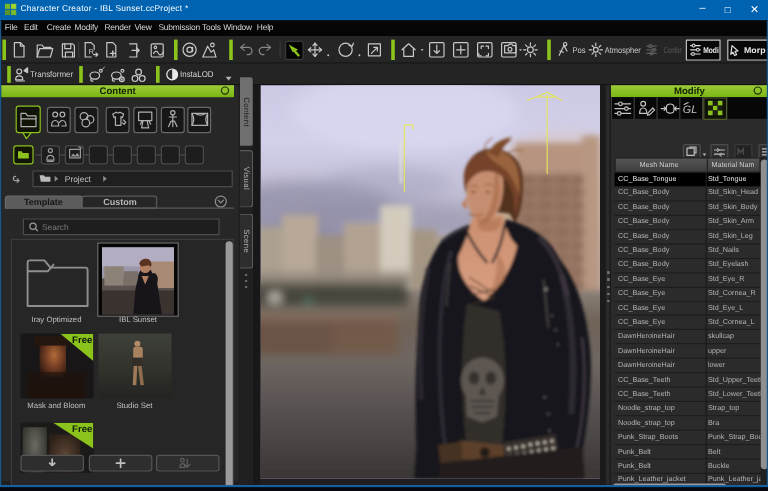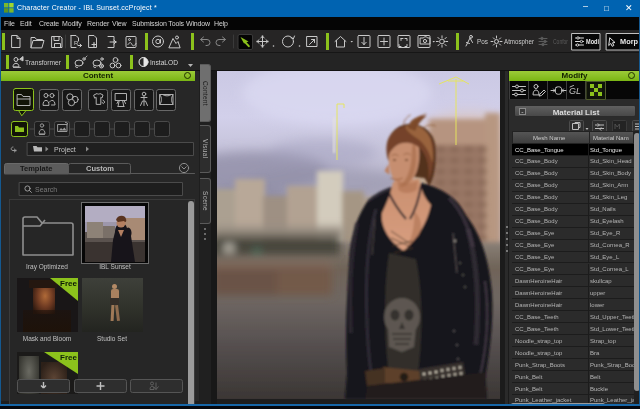--- a/index.html
+++ b/index.html
@@ -636,24 +636,20 @@
           <rect x="89" y="11" width="4" height="4"></rect>
       </g>
       <g stroke="none" fill="#1a1f10">
         <rect x="85" y="3" width="4" height="4"></rect>
           <rect x="81" y="7" width="4" height="4"></rect>
           <rect x="89" y="7" width="4" height="4"></rect>
           <rect x="85" y="11" width="4" height="4"></rect>
       </g>
     </svg>
 
-    <div class="abs" style="left:5px;top:34px;width:122px;height:12px;background:linear-gradient(#606060,#484848);border:1px solid #2a2a2a;border-radius:2px;">
-      <div class="abs" style="left:4px;top:2px;width:7px;height:7px;border:1px solid #8a8a8a;background:#3a3a3a;color:#ccc;font-size:7px;line-height:6px;text-align:center;">-</div>
-      <div class="abs" style="left:0;top:2px;width:122px;text-align:center;font-size:8px;font-weight:bold;color:#dcdcdc;">Material List</div>
-    </div>
 
     <svg class="abs" style="left:0;top:48px;" width="131" height="15" fill="none" stroke="#bdbdbd" stroke-width="1">
       <rect x="60.5" y="1.5" width="14" height="12" rx="1" fill="#2f2f2f" stroke="#4c4c4c"></rect>
       <path d="M63.5 4.5h6v6h-6z"></path>
         <path d="M66 4.5v-1h5v5h-1.5"></path>
         <path d="M76.5 9h3l-1.5 2z" fill="#bdbdbd" stroke="none"></path>
       <rect x="83.5" y="1.5" width="14" height="12" rx="1" fill="#2f2f2f" stroke="#4c4c4c"></rect>
       <path d="M86 6h9m-9 3.5h9"></path>
         <path d="M88.5 4.5l2 1.5-2 1.5m4 1l-2 1.5 2 1.5" stroke-width="0.8"></path>
       <rect x="103.5" y="1.5" width="14" height="12" rx="1" fill="#232323" stroke="#3a3a3a"></rect>

